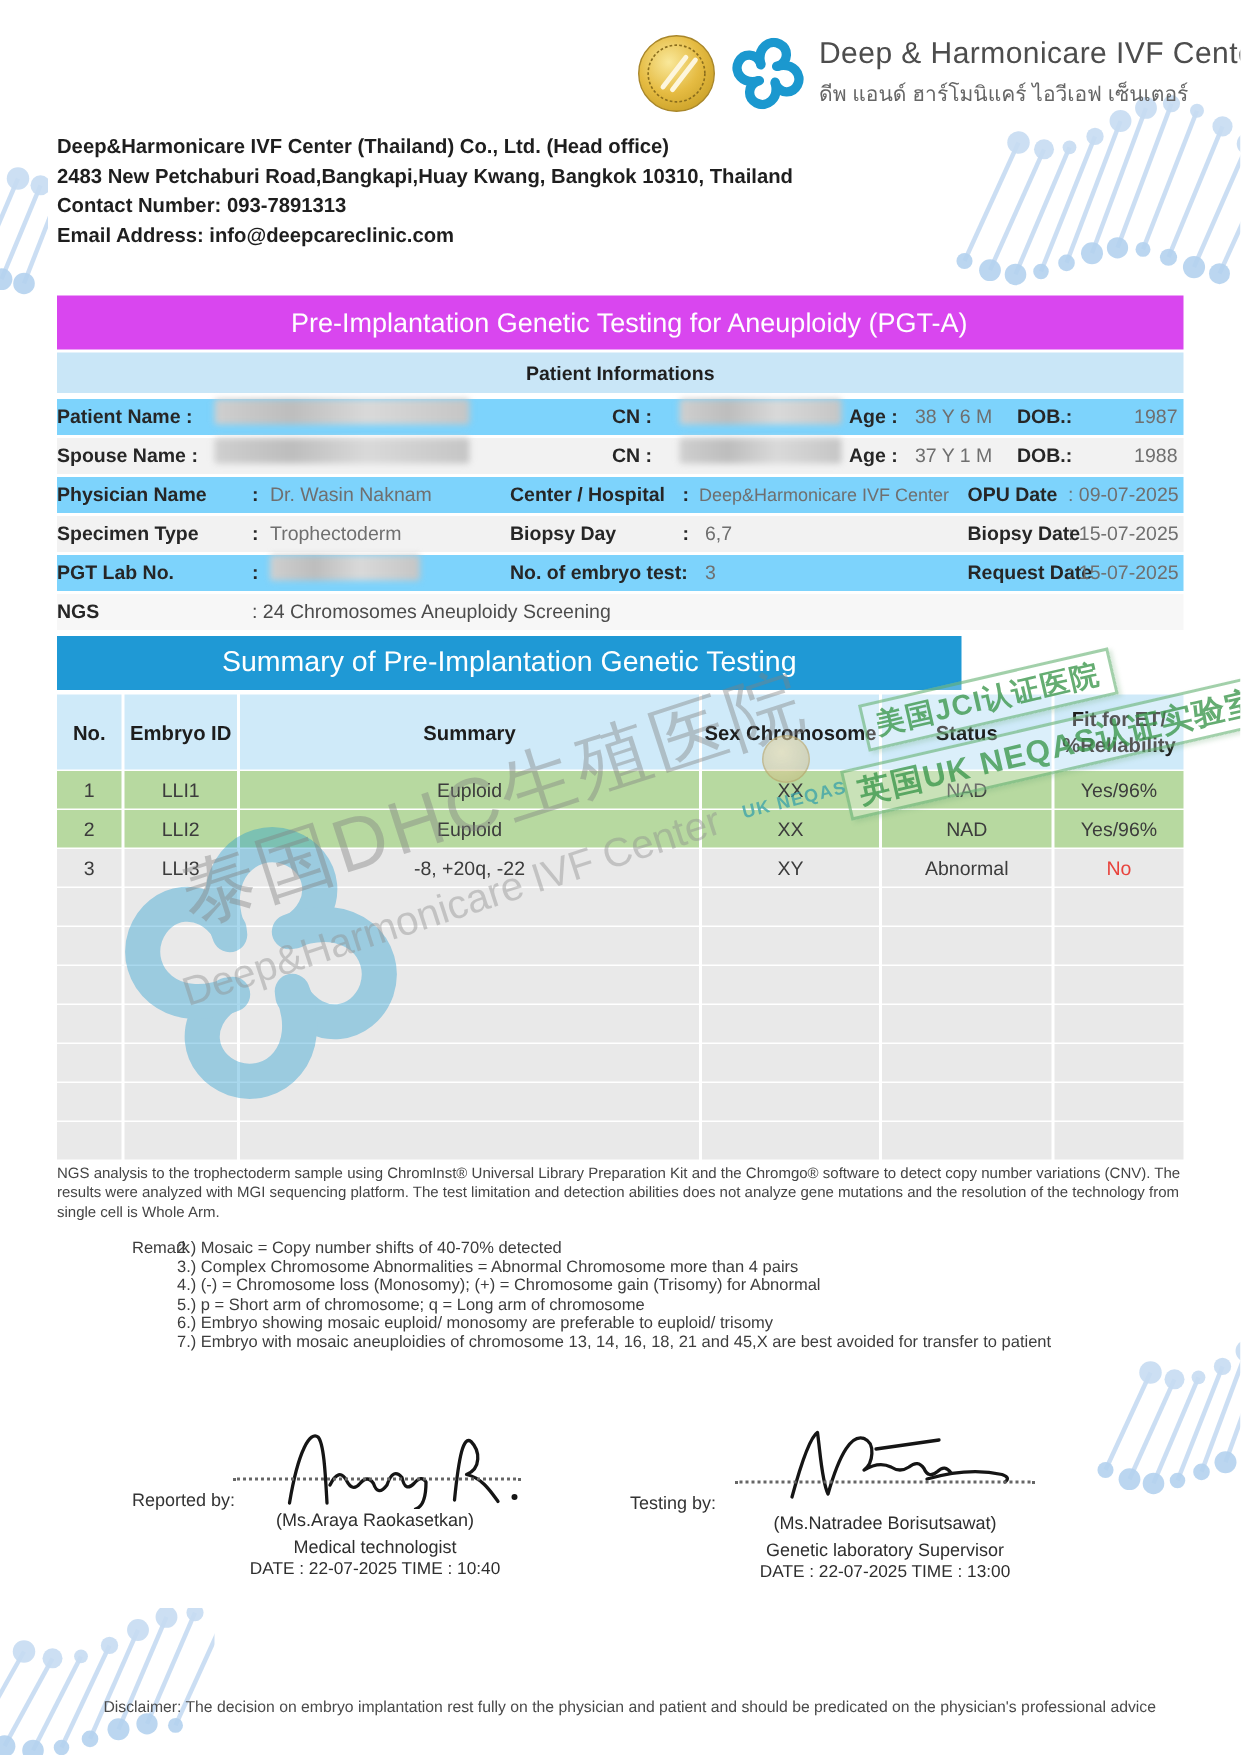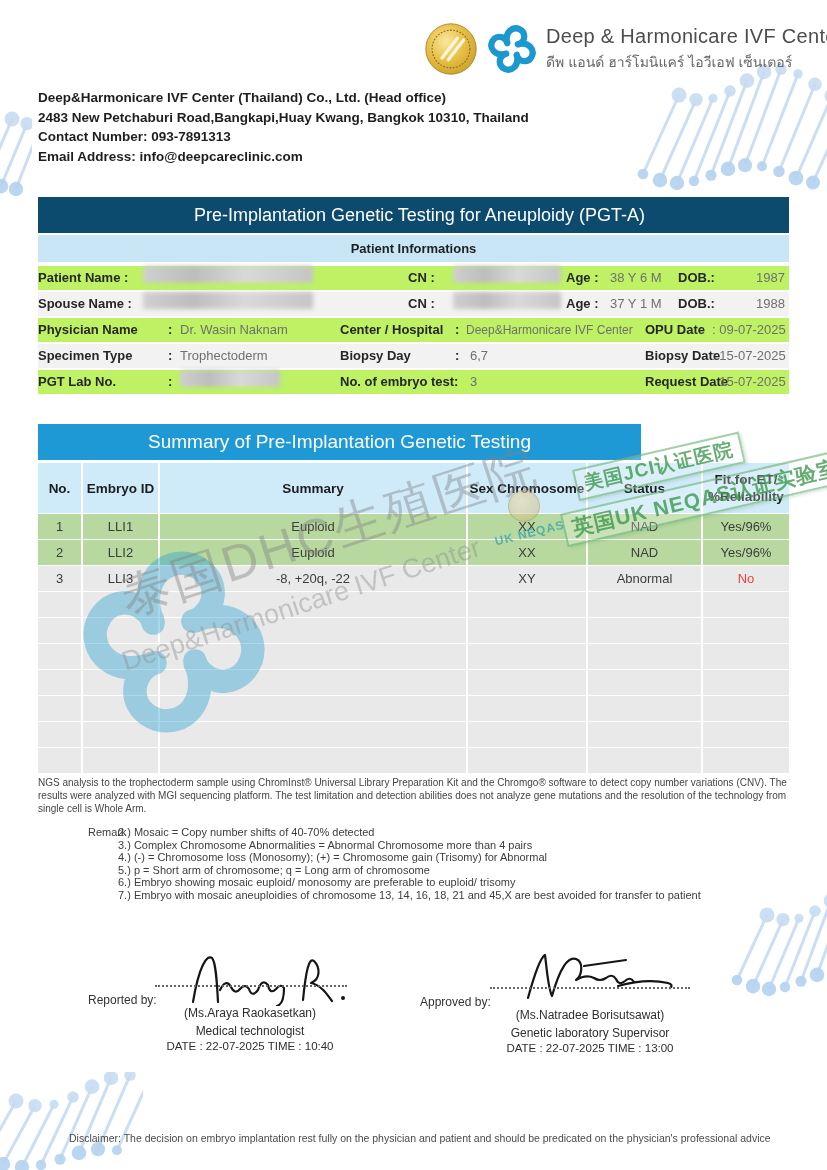--- a/index.html
+++ b/index.html
@@ -12,27 +12,27 @@
   .clover-svg { width:48px; height:48px; }
   .brand-text { display:flex; flex-direction:column; }
   .brand-name { font-size:20px; color:#4d4d4d; letter-spacing:.3px; white-space:nowrap; }
   .brand-thai { font-size:14px; color:#666; margin-top:3px; white-space:nowrap; }
 
   
   .address { position:absolute; left:38px; top:88px; font-size:13.5px; font-weight:bold; color:#1e1e1e; line-height:19.5px; }
 
   
   .bar { position:absolute; left:38px; width:751px; display:flex; align-items:center; justify-content:center; }
-  .title-bar { top:197px; height:36px; background:#0c4a6e; color:#fff; font-size:18px;padding-left:12px; }
+  .title-bar { top:197px; height:36px; background:#d946ef; color:#fff; font-size:18px;padding-left:12px; }
   .subtitle-bar { top:235px; height:27px; background:#c9e6f7; color:#1f1f1f; font-size:13px; font-weight:bold; }
 
   
   .irow { position:absolute; left:38px; width:751px; height:24px; }
   .irow span { position:absolute; top:0; line-height:24px; font-size:13px; white-space:nowrap; }
-  .bg-a { background:#bef264; } .bg-b { background:#f2f2f2; } .bg-c { background:#f7f7f7; }
+  .bg-a { background:#7dd3fc; } .bg-b { background:#f2f2f2; } .bg-c { background:#f7f7f7; }
   .lbl { font-weight:bold; color:#262626; }
   .val { color:#6f6f6f; }
   .val-sm { font-size:12px !important; }
   .redact { position:absolute; top:4px; height:17px; border-radius:2px;
             background:linear-gradient(90deg,#cfcfcf,#bdbdbd 30%,#d9d9d9 60%,#c5c5c5);
             filter:blur(2px); }
 
   
   .tableC { position:absolute; left:38px; top:424px; width:603px; }
   .summary-bar { height:36px; background:#1f99d5; color:#fff; font-size:19px;
@@ -275,20 +275,24 @@
   <div class="irow bg-a" style="top:370px;">
     <span class="lbl" style="left:0;">PGT Lab No.</span>
     <span class="lbl" style="left:130px;">:</span>
     <span class="redact" style="left:142px; width:100px;"></span>
     <span class="lbl" style="left:302px;">No. of embryo test:</span>
     <span class="val" style="left:432px;">3</span>
     <span class="lbl" style="left:607px;">Request Date</span>
     <span class="val" style="left:674px;">: 15-07-2025</span>
   </div>
 
+  <div class="irow bg-c" style="top:396px;">
+    <span class="lbl" style="left:0;">NGS</span>
+    <span class="val" style="left:130px; color:#4c4c4c;">: 24 Chromosomes Aneuploidy Screening</span>
+  </div>
 
   <div class="tableC">
     <div class="summary-bar">Summary of Pre-Implantation Genetic Testing</div>
     <div class="trow thead">
       <div class="cell">No.</div>
       <div class="cell">Embryo ID</div>
       <div class="cell">Summary</div>
       <div class="cell">Sex Chromosome</div>
       <div class="cell">Status</div>
       <div class="cell">
@@ -421,21 +425,21 @@
 
   <div class="sig-block">
     <svg class="sig-svg" style="left:518px; top:946px;" width="160" height="58" viewBox="0 0 160 58">
       <g fill="none" stroke="#151515" stroke-width="2.2" stroke-linecap="round" stroke-linejoin="round">
         <path d="M10,52 C16,30 22,12 27,9 C29,24 30,42 34,50 C42,22 50,10 58,13"></path>
         <path d="M58,13 C66,16 64,30 58,34 q10,-6 18,-2 q6,4 12,0 q6,-5 10,1 q3,7 9,2 q5,-5 9,1"></path>
         <path d="M100,40 Q128,32 150,37 Q156,39 152,42"></path>
         <path d="M66,20 L108,14"></path>
       </g>
     </svg>
-    <span class="sig-label" style="left:420px; top:995px;">Approved by:</span>
+    <span class="sig-label" style="left:420px; top:995px;">Testing by:</span>
     <div class="dotline" style="left:490px; top:987px; width:200px;"></div>
     <div class="sig-center" style="left:490px; top:1008px; width:200px;">
       <div class="sig-name">(Ms.Natradee Borisutsawat)</div>
       <div class="sig-role">Genetic laboratory Supervisor</div>
       <div class="sig-date">DATE : 22-07-2025 TIME : 13:00</div>
     </div>
   </div>
 
   <div class="disclaimer">Disclaimer: The decision on embryo implantation rest fully on the physician and patient and should be predicated on the physician's professional advice</div>
 

